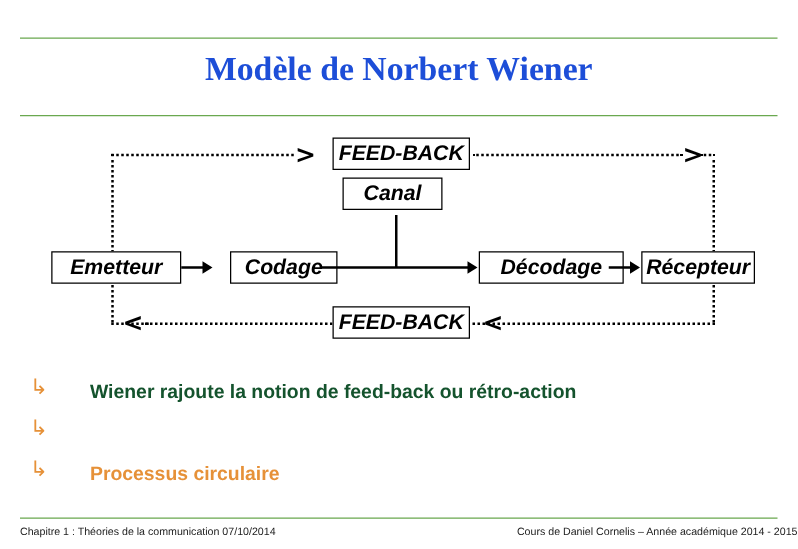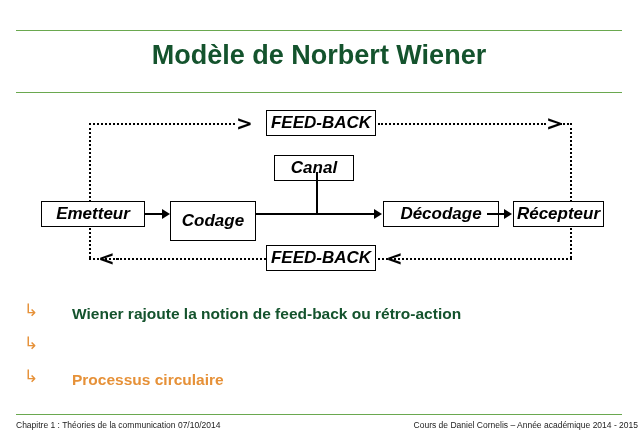--- a/index.html
+++ b/index.html
@@ -31,22 +31,23 @@
   .rule-bottom { top: 92px; }
   .rule-footer { top: 414px; background: #6aa84f; }
 
   .title {
     position: absolute;
     left: 0; top: 40px;
     width: 638px;
     text-align: center;
     font-size: 27px;
     font-weight: bold;
-    color: #14532d;
+    color: #1d4ed8;
     letter-spacing: 0px;
+    font-family: Liberation Serif, serif;
   }
 
   
   .diagram {
     position: absolute;
     left: 0; top: 96px;
     width: 638px;
     height: 190px;
   }
   .box {
@@ -168,34 +169,34 @@
     <div class="box" style="left:266px; top:14px; width:110px; height:26px;">
       <span>FEED-BACK</span>
     </div>
 
     <div class="dash-h" style="left:378px; top:27px; width:168px;"></div>
     <div class="chev" style="left:546px; top:17px;">&gt;</div>
 
     <div class="dash-v" style="left:570px; top:27px; height:135px;"></div>
     <div class="dash-h" style="left:560px; top:27px; width:12px;"></div>
 
-    <div class="box" style="left:274px; top:59px; width:80px; height:26px;justify-content:center;">
+    <div class="box" style="left:274px; top:46px; width:80px; height:26px;justify-content:center;">
       <span>Canal</span>
     </div>
 
     <div class="line" style="left:316px; top:76px; width:2px; height:42px;"></div>
 
     <div class="box" style="left:41px; top:105px; width:104px; height:26px;">
       <span>Emetteur</span>
     </div>
 
     <div class="line" style="left:145px; top:117px; width:19px; height:2px;"></div>
     <div class="arrow-right" style="left:162px; top:113px;"></div>
 
-    <div class="box" style="left:170px; top:105px; width:86px; height:40px;">
+    <div class="box" style="left:184px; top:105px; width:86px; height:26px;">
       <span>Codage</span>
     </div>
 
     <div class="line" style="left:256px; top:117px; width:120px; height:2px;"></div>
     <div class="arrow-right" style="left:374px; top:113px;"></div>
 
     <div class="box" style="left:383px; top:105px; width:116px; height:26px;">
       <span>Décodage</span>
     </div>
 

